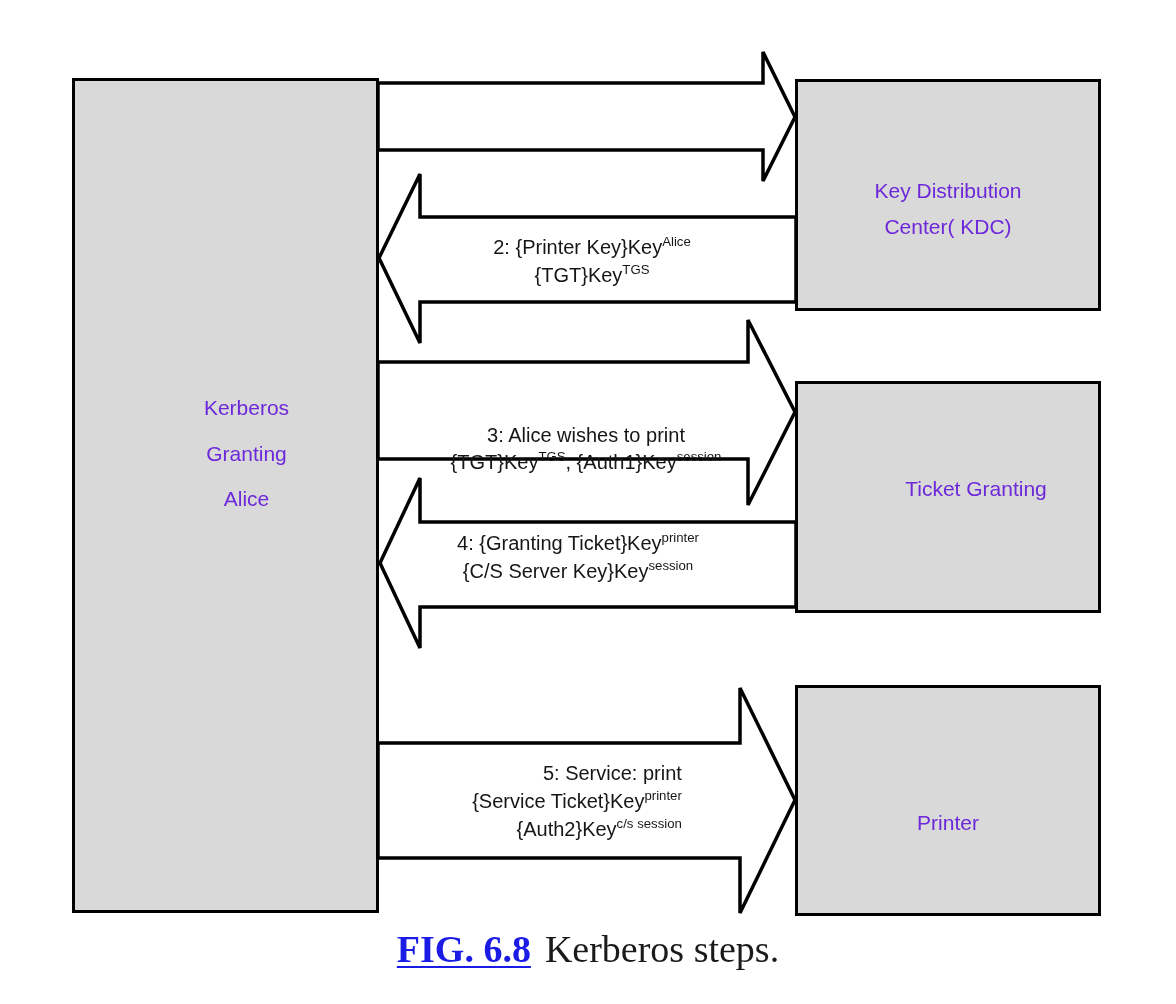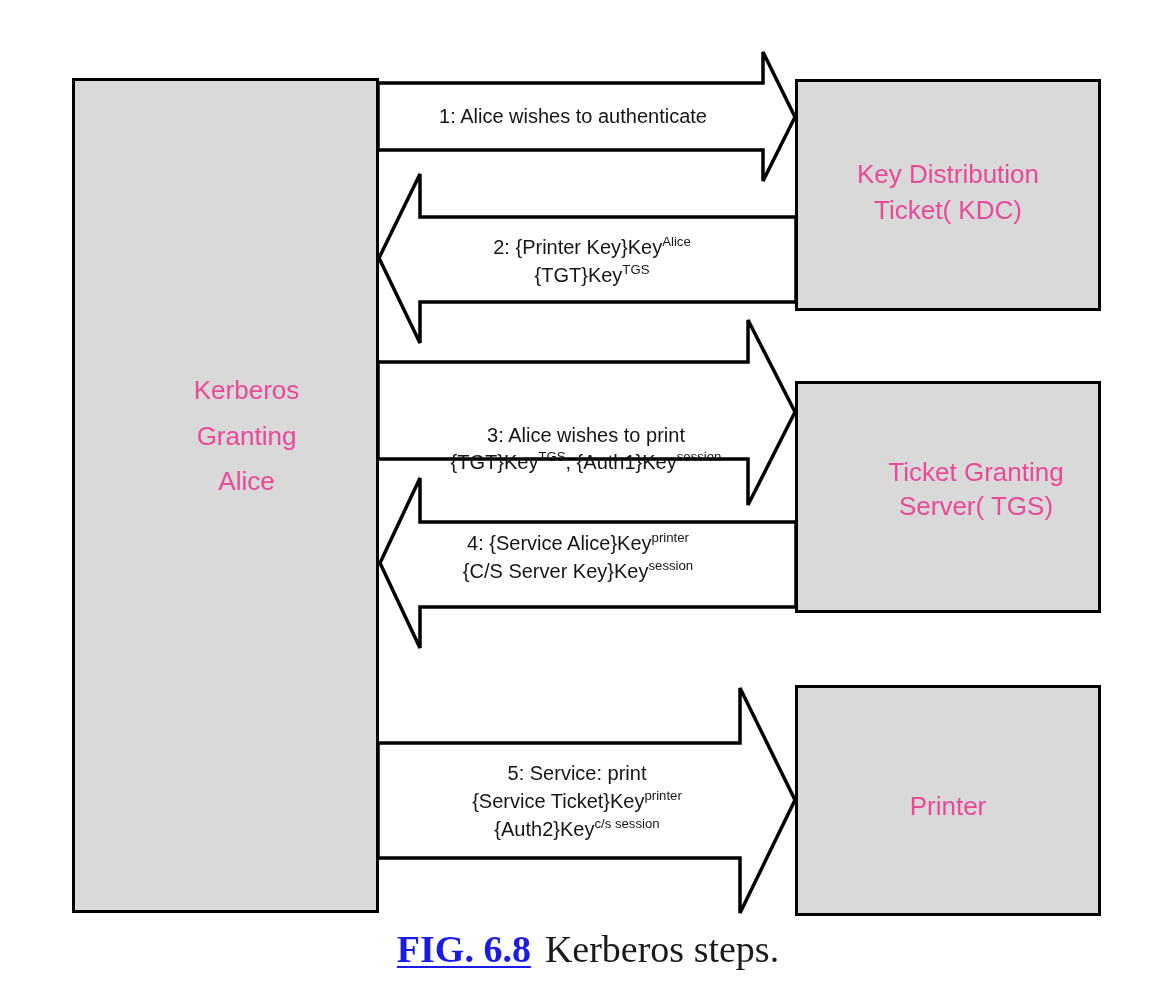--- a/index.html
+++ b/index.html
@@ -1,21 +1,21 @@
 <!DOCTYPE html>
 <html><head>
 <meta charset="utf-8">
 <style>
   html,body { margin:0; padding:0; background:#ffffff; }
   .stage {
     position:relative; width:1176px; height:1004px; background:#ffffff;
     font-family:"Liberation Sans", sans-serif; color:#161616; overflow:hidden;
   }
   .stage svg { position:absolute; left:0; top:0; }
-  .node-label { position:absolute; text-align:center; font-size:26px; color:#ec4899; }
+  .node-label { position:absolute; text-align:center; font-size:21px; color:#6d28d9;margin-top:17px; }
   .node-label div { white-space:nowrap; }
   .arrow-label {
     position:absolute; text-align:center; font-size:20px; color:#161616;
     transform:translateX(-50%); white-space:nowrap;
   }
   sup { font-size:0.66em; line-height:0; }
   .caption {
     position:absolute; left:0; top:931px; width:100%; text-align:center;
     font-family:"Liberation Serif", serif; font-size:38px; line-height:36px; color:#1a1a1a;
   }
@@ -47,52 +47,48 @@
   </svg>
 
   <div class="node-label" style="left:73px; width:347px; top:368px; line-height:45.5px;">
     <div>Kerberos</div>
     <div>Granting</div>
     <div>Alice</div>
   </div>
 
   <div class="node-label" style="left:796px; width:304px; top:156px; line-height:36px;">
     <div>Key Distribution</div>
-    <div>Ticket( KDC)</div>
+    <div>Center( KDC)</div>
   </div>
 
   <div class="node-label" style="left:796px; width:360px; top:455px; line-height:34px;">
     <div>Ticket Granting</div>
-    <div>Server( TGS)</div>
   </div>
 
   <div class="node-label" style="left:796px; width:304px; top:789px; line-height:34px;">
     <div>Printer</div>
   </div>
 
-  <div class="arrow-label lh28" style="left:573px; top:102px;">
-    <div><span>1: Alice wishes to authenticate</span></div>
-  </div>
 
   <div class="arrow-label lh28" style="left:592px; top:233px;">
     <div><span>2: {Printer Key}Key</span><sup>Alice</sup></div>
     <div><span>{TGT}Key</span><sup>TGS</sup></div>
   </div>
 
   <div class="arrow-label lh27" style="left:586px; top:383px;">
     <div><span>3: Alice wishes to print</span></div>
     <div><span>{TGT}Key</span><sup>TGS</sup><span>, {Auth1}Key</span><sup>session</sup></div>
   </div>
 
   <div class="arrow-label lh28" style="left:578px; top:529px;">
-    <div><span>4: {Service Alice}Key</span><sup>printer</sup></div>
+    <div><span>4: {Granting Ticket}Key</span><sup>printer</sup></div>
     <div><span>{C/S Server Key}Key</span><sup>session</sup></div>
   </div>
 
-  <div class="arrow-label lh28" style="left:577px; top:759px;">
+  <div class="arrow-label lh28" style="left:577px; top:759px;text-align:right;">
     <div><span>5: Service: print</span></div>
     <div><span>{Service Ticket}Key</span><sup>printer</sup></div>
     <div><span>{Auth2}Key</span><sup>c/s session</sup></div>
   </div>
 
   <div class="caption">
     <span class="fig-link">FIG. 6.8</span><span>Kerberos steps.</span>
   </div>
 
 </div>

